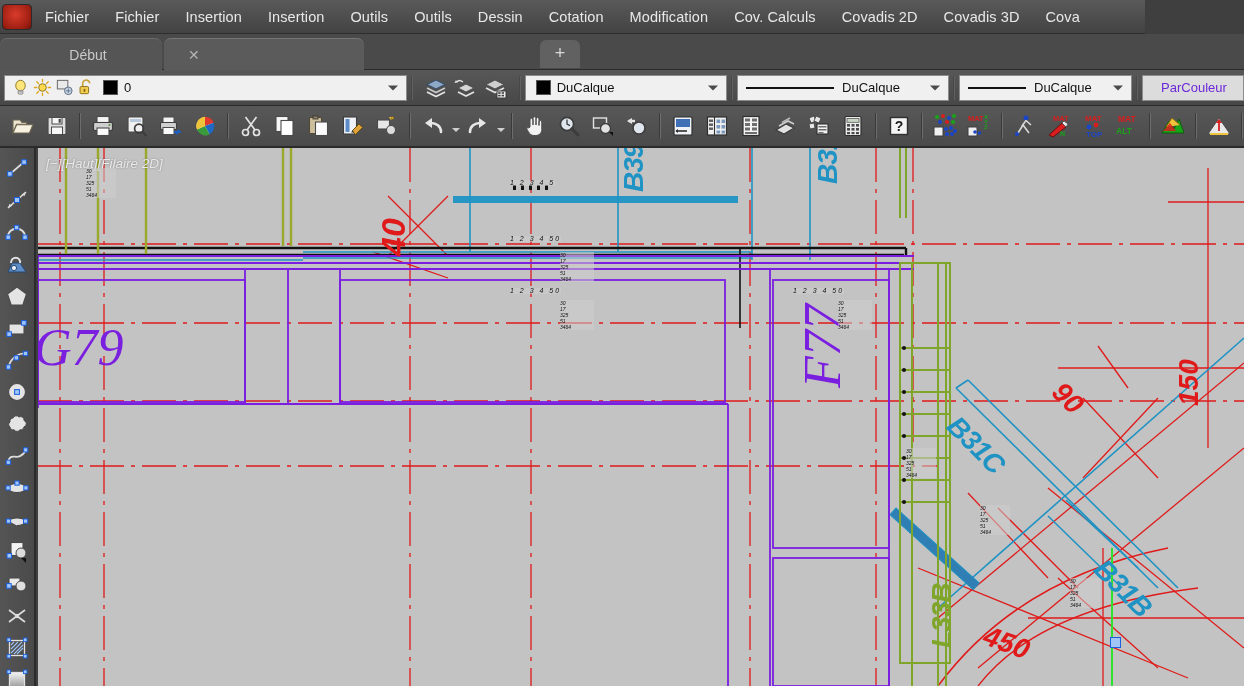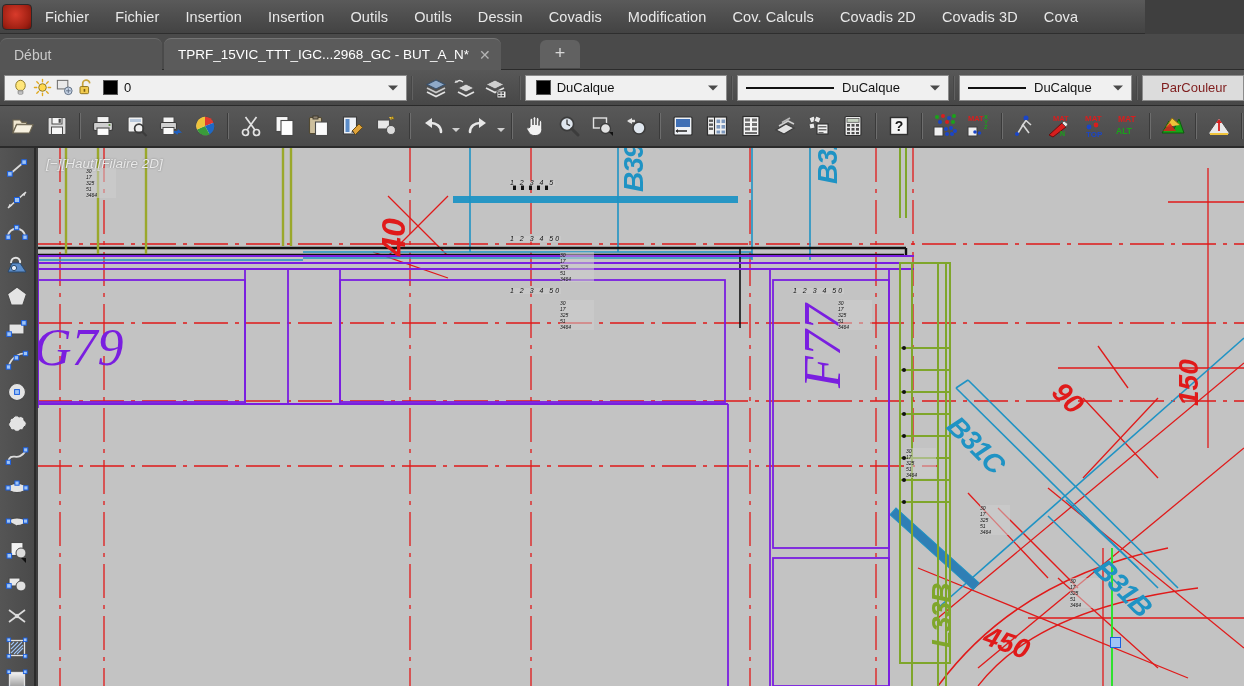--- a/index.html
+++ b/index.html
@@ -31,20 +31,21 @@
   
   .tabbar {
     position:absolute; left:0; top:34px; width:1244px; height:36px;
     background:#4a4a4a; border-bottom:1px solid #2b2b2b;
   }
   .tab {
     position:absolute; top:4px; height:32px;
     display:flex; align-items:center;
     border-radius:7px 7px 0 0;
     font-size:14px;
+    justify-content:center;
   }
   .tab.start {
     left:0; width:162px; background:#555555;
     color:#c9c9c9; padding-left:14px;
     border-top:1px solid #6a6a6a;
   }
   .tab-active {
     position:absolute; left:164px; top:4px; height:32px; min-width:200px;
     background:#5b5b5b; border-radius:7px 7px 0 0;
     display:flex; align-items:center; padding:0 10px 0 14px;
@@ -87,21 +88,21 @@
     width:2px; height:24px; margin:0 4px;
     background:linear-gradient(90deg,#3a3a3a,#6e6e6e);
     flex:0 0 auto;
   }
   .layer-tools { display:flex; align-items:center; gap:4px; padding:0 6px; }
   .color-ctl { width:208px; padding-left:6px; }
   .lt-ctl { width:218px; }
   .lw-ctl { width:178px; }
   .pc-ctl {
     width:auto; min-width:96px; padding:0 18px;
-    background:#dcdcdc; color:#7f1d1d;
+    background:#dcdcdc; color:#6d28d9;
   }
   .line-preview { width:88px; height:2px; background:#111; margin:0 8px 0 8px; flex:0 0 auto; }
   .line-preview.short { width:58px; }
 
   
   .toolbar {
     position:absolute; left:0; top:106px; width:1244px; height:42px;
     background:linear-gradient(180deg,#585858,#4a4a4a);
     display:flex; align-items:center; border-bottom:2px solid #2b2b2b;
     padding-left:6px;
@@ -191,34 +192,33 @@
 
   <div class="menubar">
     <div class="app-orb"></div>
     <div class="menu-item">Fichier</div>
     <div class="menu-item">Fichier</div>
     <div class="menu-item">Insertion</div>
     <div class="menu-item">Insertion</div>
     <div class="menu-item">Outils</div>
     <div class="menu-item">Outils</div>
     <div class="menu-item">Dessin</div>
-    <div class="menu-item">Covadis</div>
+    <div class="menu-item">Cotation</div>
     <div class="menu-item">Modification</div>
     <div class="menu-item">Cov. Calculs</div>
     <div class="menu-item">Covadis 2D</div>
     <div class="menu-item">Covadis 3D</div>
     <div class="menu-item">Cova</div>
   </div>
 
   <div class="tabbar">
     <div class="tab start">
       <span>Début</span>
     </div>
     <div class="tab-active">
-      <span class="tab-label">TPRF_15VIC_TTT_IGC...2968_GC - BUT_A_N*</span>
       <span class="tab-close">✕</span>
     </div>
     <div class="tab-plus">+</div>
   </div>
 
   <div class="propbar">
 
     <div class="widget layer-ctl">
 
       <svg class="ico" viewBox="0 0 20 20">

